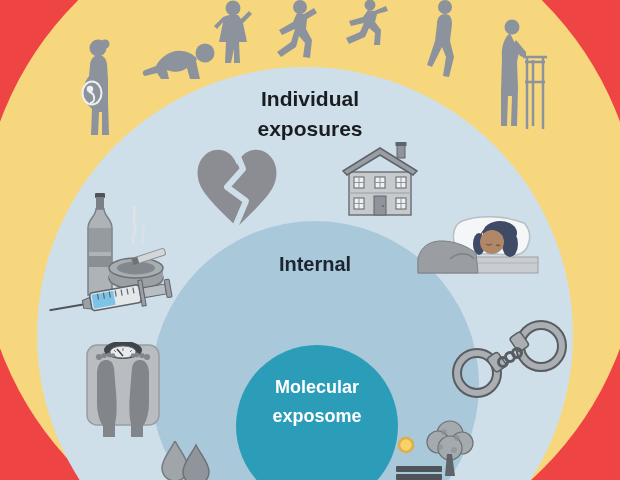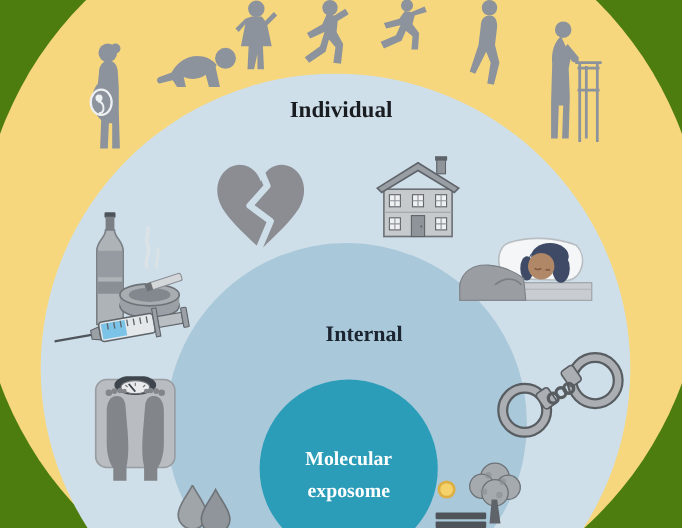--- a/index.html
+++ b/index.html
@@ -1,30 +1,30 @@
 <!DOCTYPE html>
 <html><head>
 <meta charset="utf-8">
 <style>
   html,body{margin:0;padding:0;background:#ffffff;}
   .stage{
-    position:relative;width:620px;height:480px;overflow:hidden;background:#4d7c0f;
-    font-family:Liberation Serif, serif;
+    position:relative;width:620px;height:480px;overflow:hidden;background:#ef4444;
+    font-family:Liberation Sans, sans-serif;
   }
   .ring{position:absolute;border-radius:50%;}
   .ring-outer{left:-20px;top:-95px;width:660px;height:660px;background:#f6d77e;}
   .ring-individual{left:37px;top:67px;width:536px;height:536px;background:#cfdfe9;}
   .ring-internal{left:151px;top:221px;width:328px;height:328px;background:#a9c8da;}
   .ring-molecular{left:236px;top:345px;width:162px;height:162px;background:#2b9db8;}
   .icon{position:absolute;}
   .icon svg{display:block;width:100%;height:100%;}
   .lbl{position:absolute;text-align:center;font-weight:bold;}
   .lbl-individual{left:225px;top:84px;width:170px;font-size:21px;line-height:30px;color:#191c20;}
-  .lbl-internal{left:238px;top:250px;width:186px;font-size:20px;line-height:28px;color:#1b2430;margin-top:40px;}
-  .lbl-molecular{left:240px;top:403px;width:154px;font-size:18px;line-height:29px;color:#ffffff;}
+  .lbl-internal{left:222px;top:250px;width:186px;font-size:20px;line-height:28px;color:#1b2430;}
+  .lbl-molecular{left:240px;top:373px;width:154px;font-size:18px;line-height:29px;color:#ffffff;}
 </style>
 </head>
 <body>
 
 <div class="stage">
 
   <div class="ring ring-outer"></div>
   <div class="ring ring-individual"></div>
   <div class="ring ring-internal"></div>
   <div class="ring ring-molecular"></div>
@@ -241,20 +241,21 @@
           <circle cx="60" cy="32" r="3"></circle>
       </g>
       <path d="M53,36 L51,58 L61,58 L58,36 Z" fill="#5f646a"></path>
       <rect x="2" y="48" width="46" height="6" rx="1" fill="#4f545a"></rect>
       <rect x="2" y="56" width="46" height="6" rx="1" fill="#4f545a"></rect>
     </svg>
   </div>
 
   <div class="lbl lbl-individual">
     <div>Individual</div>
+    <div>exposures</div>
   </div>
   <div class="lbl lbl-internal">
     <div>Internal</div>
   </div>
   <div class="lbl lbl-molecular">
     <div>Molecular</div>
     <div>exposome</div>
   </div>
 
 </div>

